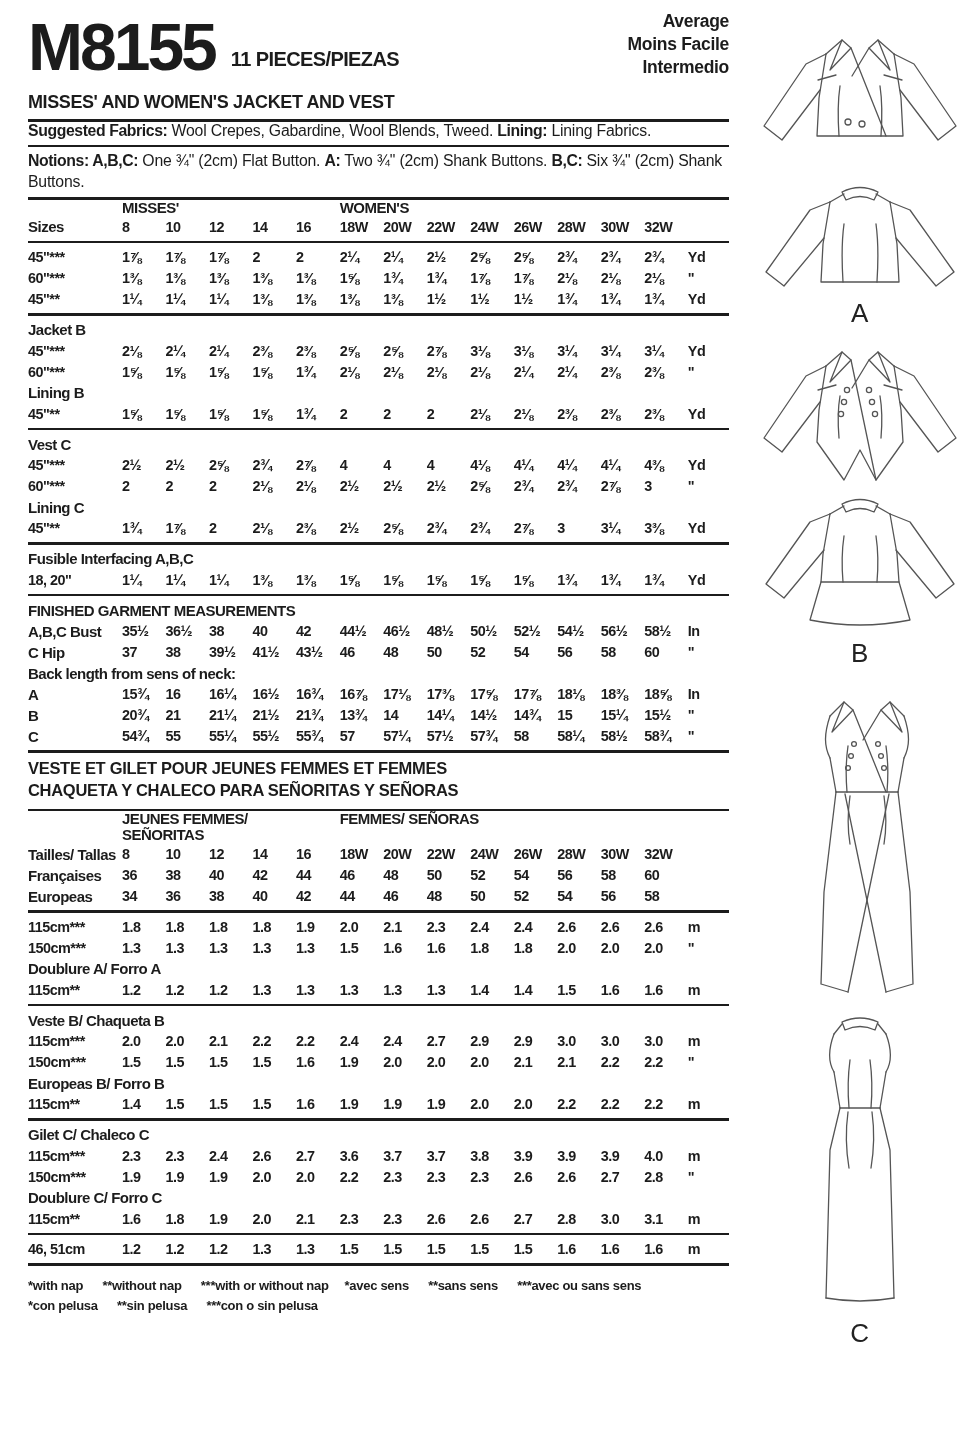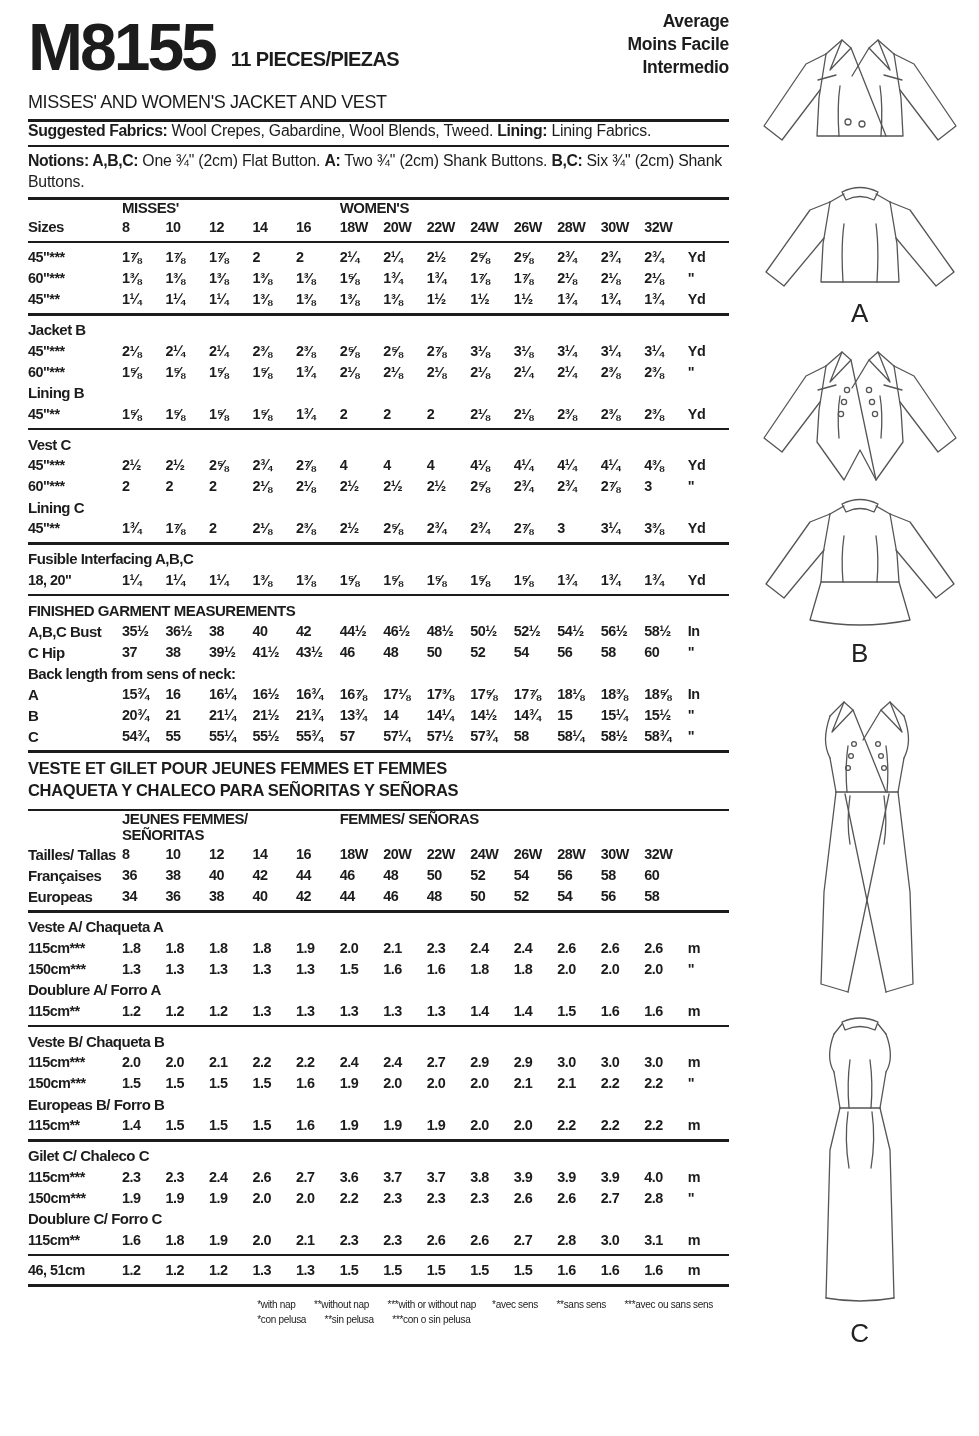--- a/index.html
+++ b/index.html
@@ -5,21 +5,21 @@
   html,body{margin:0;padding:0}
   body{width:979px;height:1436px;background:#ffffff;color:#1c1c1c;
        font-family:"Liberation Sans",sans-serif;position:relative;overflow:hidden}
   .main{position:absolute;left:28px;top:0;width:701px}
 
   
   .brand-row{position:relative;height:90px;padding-top:16px;box-sizing:border-box;white-space:nowrap}
   .pattern-number{display:inline-block;font-size:66px;font-weight:700;letter-spacing:-3px;line-height:0.95}
   .pieces{display:inline-block;font-size:20px;font-weight:700;letter-spacing:-0.6px;margin-left:16px;vertical-align:4px}
   .difficulty{position:absolute;right:0;top:10px;text-align:right;font-size:17.5px;font-weight:700;line-height:1.3;letter-spacing:-0.3px}
-  .doc-title{font-size:18px;font-weight:400;letter-spacing:-0.4px;padding:2px 0 6px}
+  .doc-title{font-size:18px;font-weight:700;letter-spacing:-0.4px;padding:2px 0 6px}
   .hrule{height:2.5px;background:#1c1c1c}
   .fab-line{font-size:15.8px;padding:0 0 5px;letter-spacing:-0.2px}
   .fab-line b,.notions-line b{letter-spacing:-0.4px}
   .notions-line{font-size:15.8px;padding:4px 0 5px;line-height:1.3;letter-spacing:-0.2px}
 
   
   table{border-collapse:collapse;table-layout:fixed;width:701px}
   col.c-label{width:94px}
   col.c-num{width:43.5px}
   col.c-unit{width:41px}
@@ -27,22 +27,22 @@
      white-space:nowrap;vertical-align:middle;padding:0;overflow:visible}
   td.section-label{font-size:15px}
   td.group-label{font-size:15px;white-space:pre-line;line-height:1.1}
   tr.groups-row td{height:auto;padding-top:0;vertical-align:top}
   td.row-label.b{font-size:15px}
   tr.rule-row td{height:auto;padding:3.5px 0}
 
   .lang-block{padding:2px 0 7px;font-size:16.5px;font-weight:700;line-height:1.32;
               letter-spacing:-0.3px;border-bottom:2.5px solid #1c1c1c}
 
-  .footnotes{display:flex;justify-content:flex-end;margin-top:7px;
-             font-size:10px;font-weight:400;letter-spacing:-0.3px}
+  .footnotes{display:flex;justify-content:flex-start;margin-top:7px;
+             font-size:13px;font-weight:700;letter-spacing:-0.3px}
   .fn span{margin-right:16px;display:inline-block}
   .fn div{line-height:1.5}
 
   
   .figures{position:absolute;left:741px;top:0;width:238px;height:1436px}
   .fig{position:absolute;left:0;width:238px;text-align:center}
   .fig svg{display:block;margin:0 auto}
   .fig-label{font-size:26px;font-weight:400;letter-spacing:0.5px;margin-top:4px;color:#222}
   #fig-a{top:26px}
   #fig-b{top:338px}
@@ -503,23 +503,20 @@
           <td class="val">52</td>
           <td class="val">54</td>
           <td class="val">56</td>
           <td class="val">58</td>
           <td class="unit"></td>
         </tr>
         <tr class="rule-row">
           <td colspan="15">
             <div class="hrule"></div>
           </td>
-        </tr>
-        <tr>
-          <td class="section-label" colspan="15">Veste A/ Chaqueta A</td>
         </tr>
         <tr>
           <td class="row-label">115cm***</td>
           <td class="val">1.8</td>
           <td class="val">1.8</td>
           <td class="val">1.8</td>
           <td class="val">1.8</td>
           <td class="val">1.9</td>
           <td class="val">2.0</td>
           <td class="val">2.1</td>

